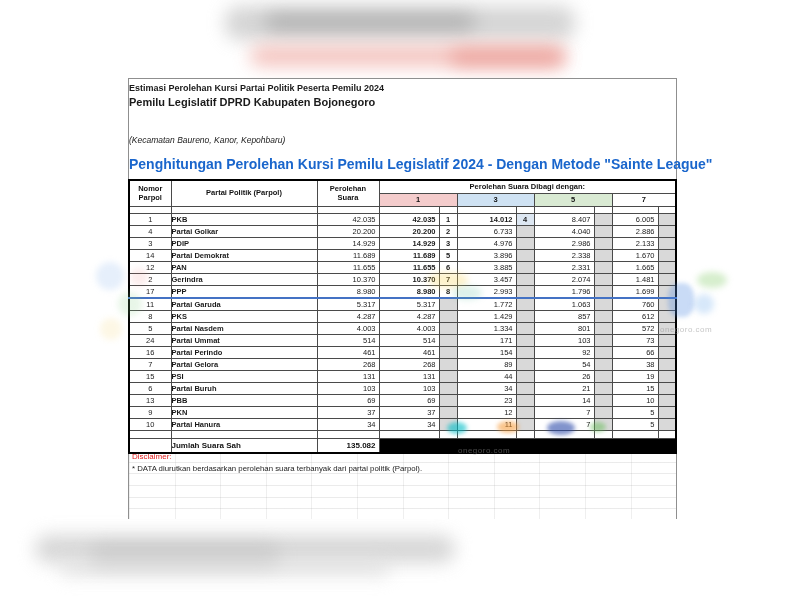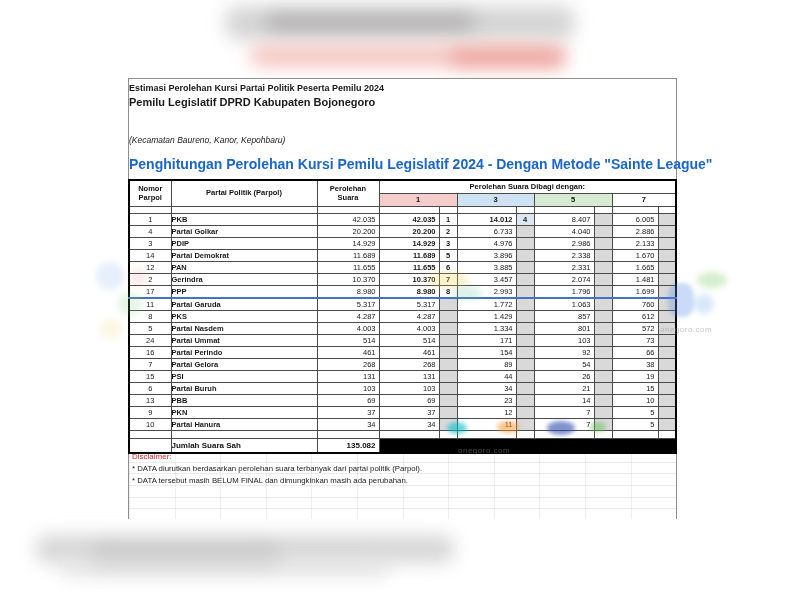--- a/index.html
+++ b/index.html
@@ -384,21 +384,20 @@
           <td class="party">Jumlah Suara Sah</td>
           <td class="num">135.082</td>
           <td class="blackbar" colspan="8"></td>
         </tr>
       </tbody>
     </table>
 
   <div class="disclaimer">
     <div class="disc-title">Disclaimer:</div>
     <div class="disc-line">* DATA diurutkan berdasarkan perolehan suara terbanyak dari partai politik (Parpol).</div>
-    <div class="disc-line">* DATA tersebut masih BELUM FINAL dan dimungkinkan masih ada perubahan.</div>
   </div>
 </div>
 
 <div class="wm wm-blob" style="left:96px;top:262px;width:28px;height:28px;background:rgba(130,175,235,.20);"></div>
 <div class="wm wm-blob" style="left:118px;top:292px;width:24px;height:24px;background:rgba(130,205,125,.18);"></div>
 <div class="wm wm-blob" style="left:100px;top:318px;width:22px;height:22px;background:rgba(245,205,95,.16);"></div>
 <div class="wm wm-blob" style="left:130px;top:268px;width:18px;height:18px;background:rgba(235,120,120,.14);"></div>
 <div class="wm wm-blob" style="left:428px;top:272px;width:40px;height:16px;background:rgba(248,208,70,.28);"></div>
 <div class="wm wm-blob" style="left:452px;top:286px;width:30px;height:14px;background:rgba(95,190,160,.22);"></div>
 <div class="wm wm-blob" style="left:668px;top:283px;width:26px;height:34px;background:rgba(75,135,225,.30);border-radius:40%;filter:blur(2px);"></div>

